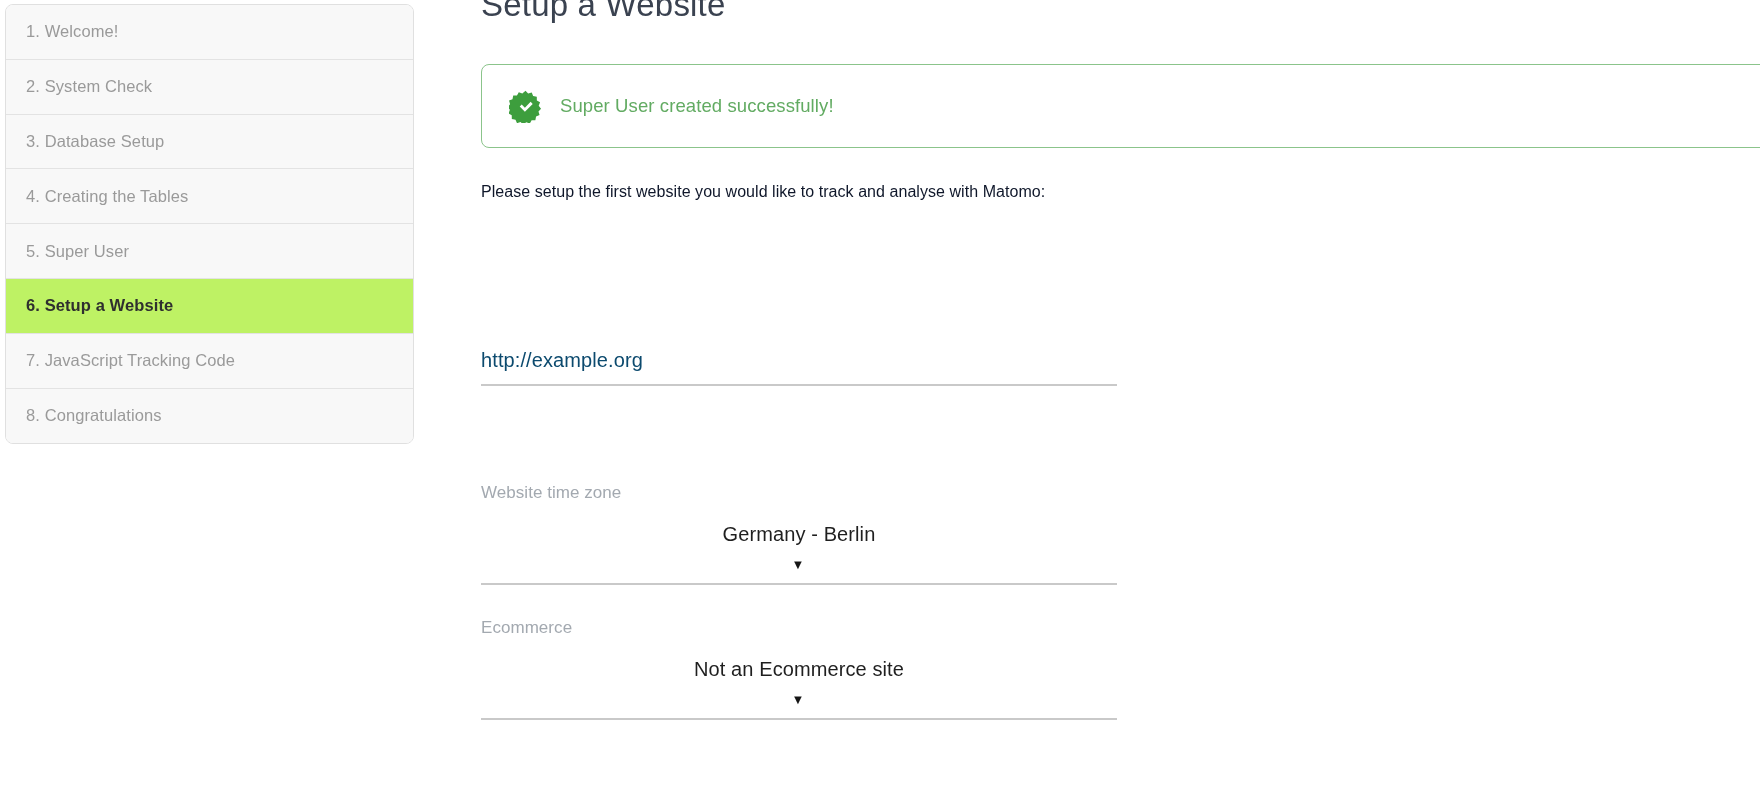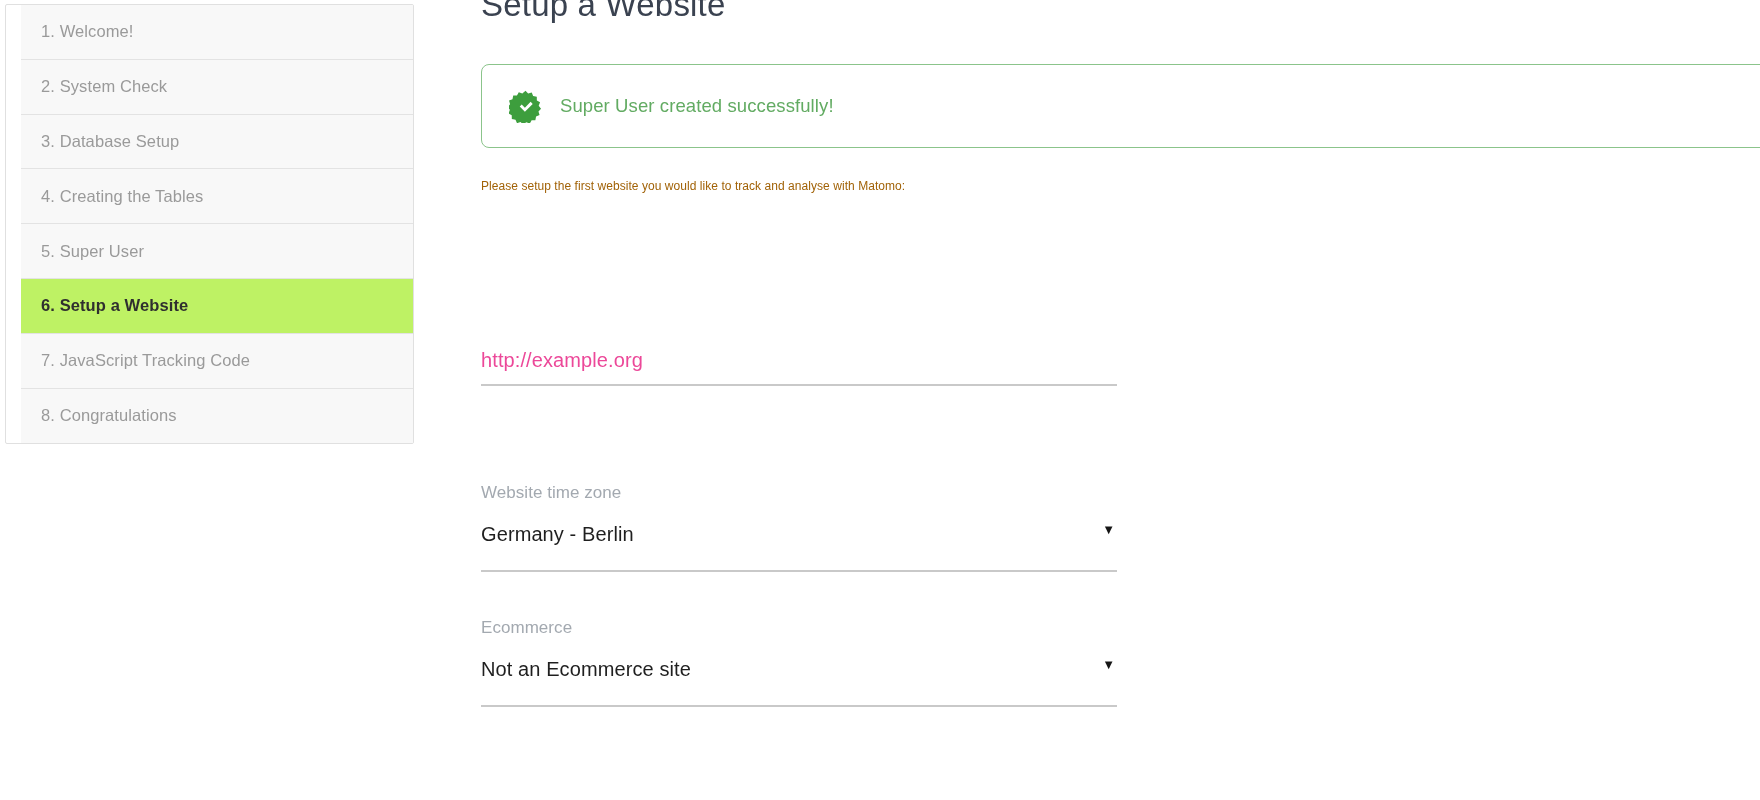--- a/index.html
+++ b/index.html
@@ -20,24 +20,23 @@
     background: #ffffff;
   }
 
   
   .step-nav {
     position: absolute;
     left: 5px;
     top: 4px;
     width: 409px;
     border: 1px solid #e0e0e0;
-    border-radius: 2px;
+    border-radius: 8px;
     background: #ffffff;
     overflow: hidden;
-    padding-left: 15px;
   }
   .step-item {
     height: 54.8px;
     display: flex;
     align-items: center;
     padding-left: 20px;
     background: #f8f8f8;
     border-bottom: 1px solid #e3e3e3;
     font-size: 16.5px;
     color: #9a9a9a;
@@ -99,22 +98,22 @@
     color: #62ab62;
     letter-spacing: .1px;
     white-space: nowrap;
   }
 
   
   .intro-text {
     position: absolute;
     left: 0;
     top: 167px;
-    font-size: 12px;
-    color: #a16207;
+    font-size: 16px;
+    color: #0f172a;
     letter-spacing: .05px;
     white-space: nowrap;
   }
 
   
   .field { position: absolute; left: 0; width: 636px; }
 
   .field-label {
     font-size: 17px;
     color: #a3a9b0;
@@ -123,42 +122,44 @@
     white-space: nowrap;
   }
 
   .field-value {
     font-size: 20px;
     color: #1f1f1f;
     letter-spacing: .1px;
     white-space: nowrap;
     display: inline-block;
   }
-  .field-value.placeholder { color: #ec4899; }
+  .field-value.placeholder { color: #0c4a6e; }
 
   .field-line {
     width: 636px;
     height: 2px;
     background: #c9c9c9;
   }
   .field-line.focused { background: #4f9e5f; height: 3px; }
 
   .caret {
     display: inline-block;
     width: 1.5px;
     height: 23px;
     background: #2a2a2a;
     vertical-align: -4px;
     margin-left: 1px;
   }
 
   .select-row {
     width: 636px;
     display: flex;
+    align-items: center;
     justify-content: space-between;
+    flex-direction: column;
   }
   .select-caret {
     font-size: 13px;
     color: #151515;
     line-height: 1;
     padding-right: 2px;
   }
 
   
   #field-website-name  { top: 214px; }

